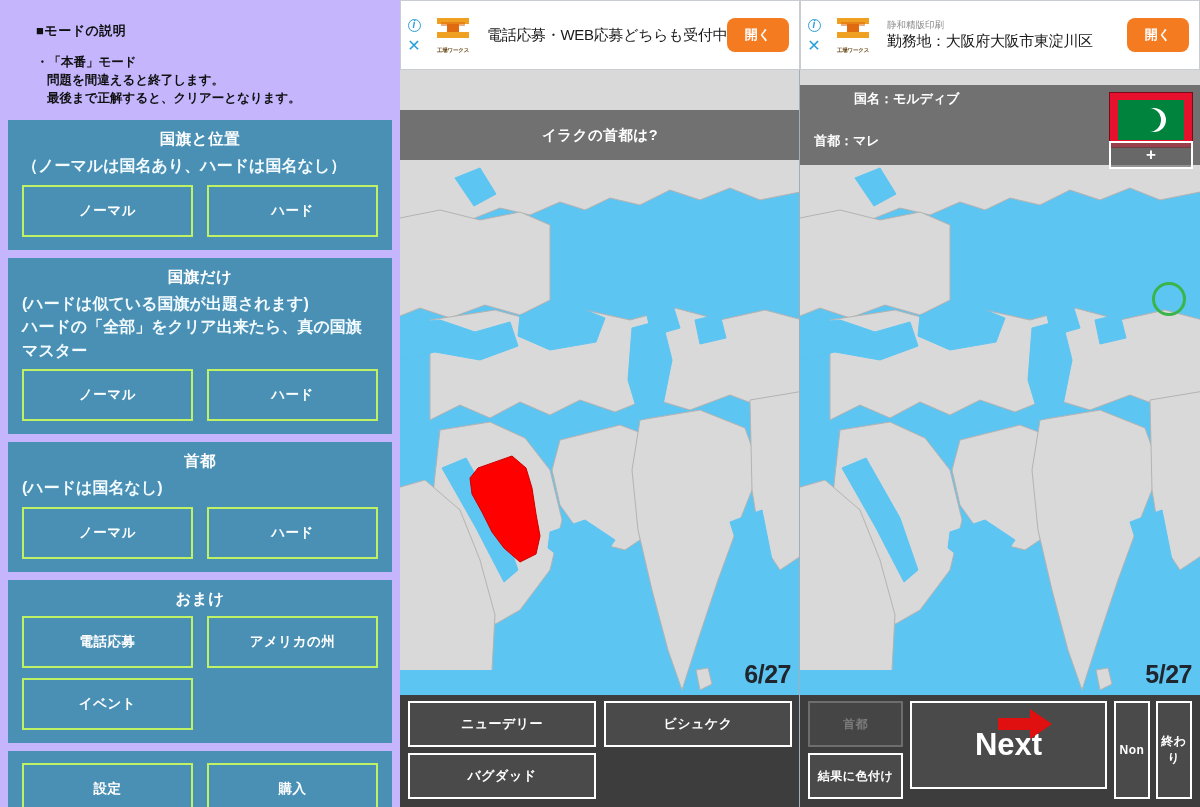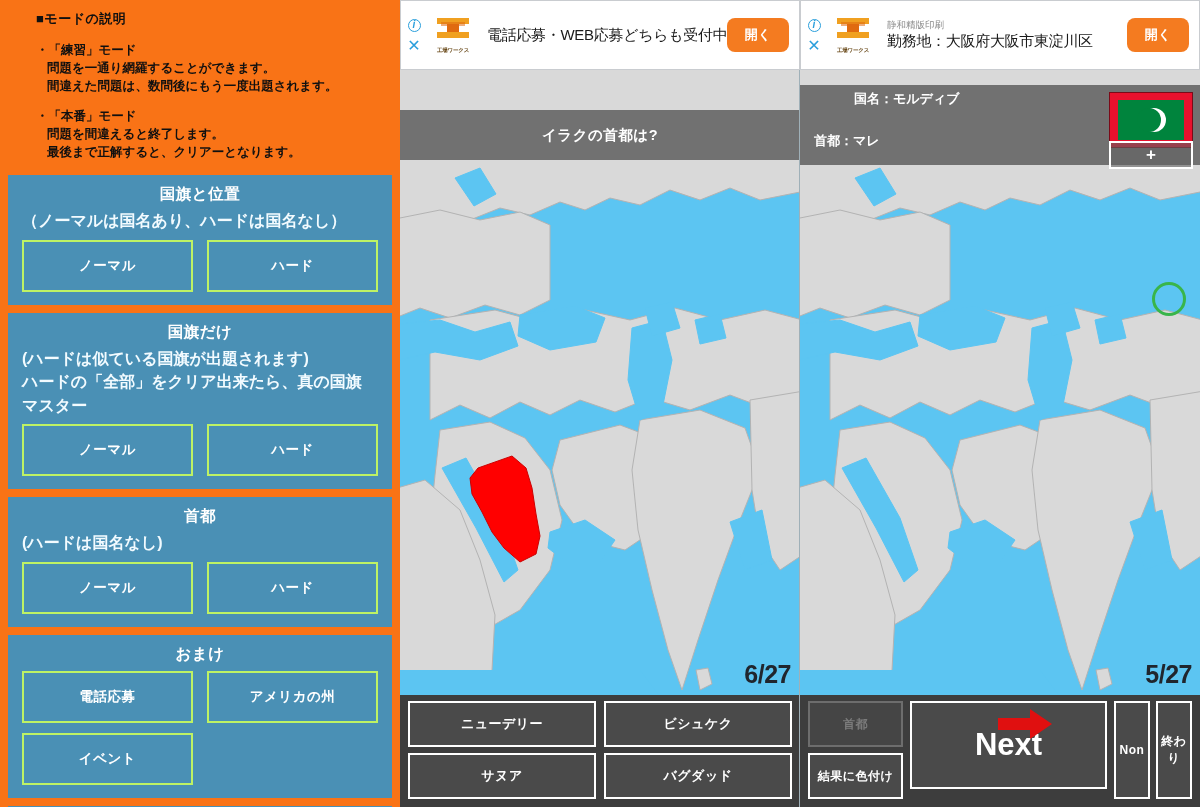--- a/index.html
+++ b/index.html
@@ -9,22 +9,22 @@
     font-family: "Liberation Sans", "DejaVu Sans", sans-serif;
   }
   body { background: #5cc5f2; }
 
   .screen { position: relative; width: 1200px; height: 807px; }
 
   
   .sidebar {
     position: absolute; left: 0; top: 0;
     width: 400px; height: 807px;
-    background: #f97316;
-    padding: 0 8px;
+    background: #c4b5fd;
+    padding: 12px 8px;
   }
   .desc-block { padding: 10px 0 0 28px; color: #101010; }
   .desc-head { font-size: 13px; font-weight: 700; letter-spacing: .5px; margin-bottom: 14px; }
   .desc-item { margin-bottom: 13px; }
   .desc-title { font-size: 12.5px; font-weight: 700; }
   .desc-line { font-size: 12.5px; font-weight: 700; padding-left: 11px; line-height: 1.45; }
 
   .panel {
     background: #4a90b5;
     margin: 0 0 8px 0;
@@ -205,25 +205,20 @@
 </head>
 <body>
 
 <div class="screen">
 
   <div class="sidebar">
 
     <div class="desc-block">
       <div class="desc-head">■モードの説明</div>
 
-      <div class="desc-item">
-        <div class="desc-title">・「練習」モード</div>
-        <div class="desc-line">問題を一通り網羅することができます。</div>
-        <div class="desc-line">間違えた問題は、数問後にもう一度出題されます。</div>
-      </div>
 
       <div class="desc-item">
         <div class="desc-title">・「本番」モード</div>
         <div class="desc-line">問題を間違えると終了します。</div>
         <div class="desc-line">最後まで正解すると、クリアーとなります。</div>
       </div>
     </div>
 
     <div class="panel">
       <div class="panel-title">国旗と位置</div>
@@ -386,21 +381,20 @@
           </svg>
         </div>
 
         <div class="qbar">イラクの首都は?</div>
         <div class="counter" style="bottom:118px">6/27</div>
 
         <div class="deck">
           <div class="ansgrid">
             <button class="ansbtn">ニューデリー</button>
             <button class="ansbtn">ビシュケク</button>
-            <button class="ansbtn">サヌア</button>
             <button class="ansbtn">バグダッド</button>
           </div>
         </div>
       </div>
 
       <div class="pane">
 
         <div class="map">
           <svg width="400" height="678" viewBox="0 0 400 678">
             <rect width="400" height="678" fill="#5cc5f2"></rect>

